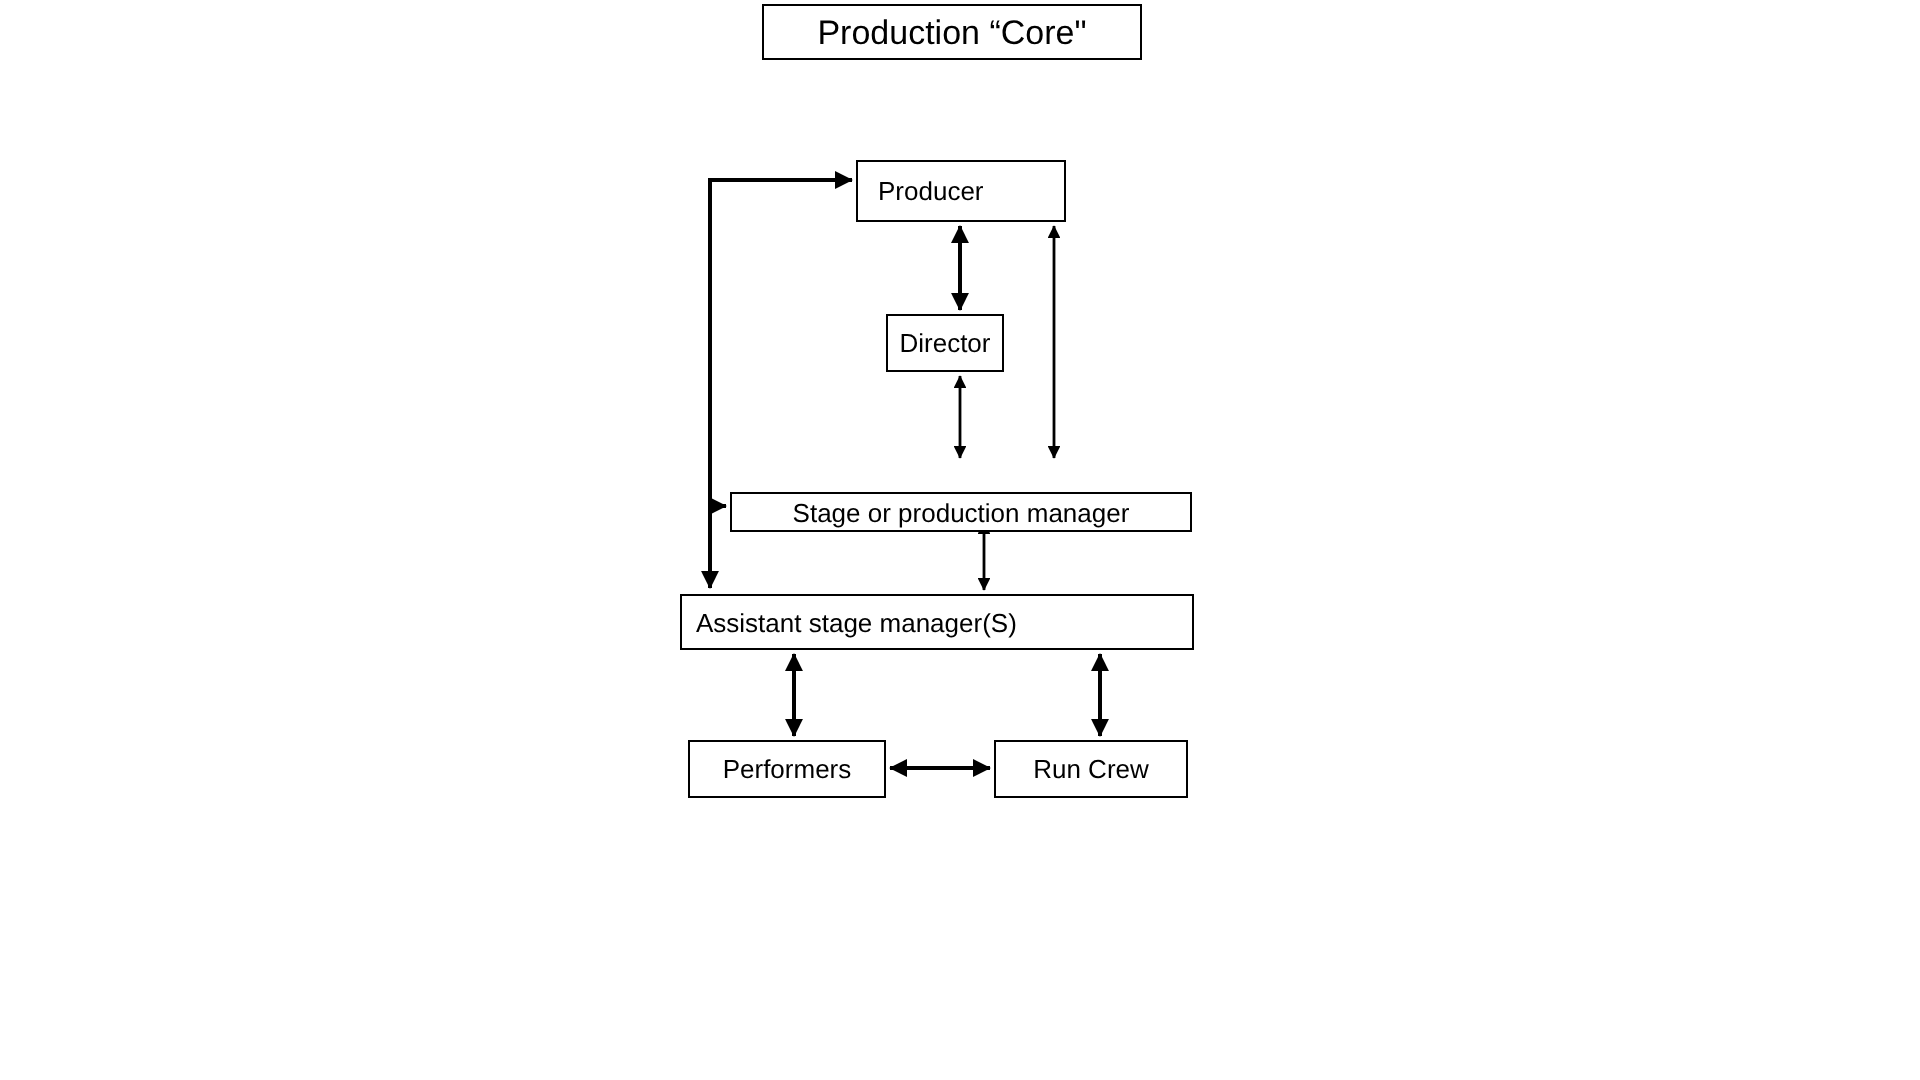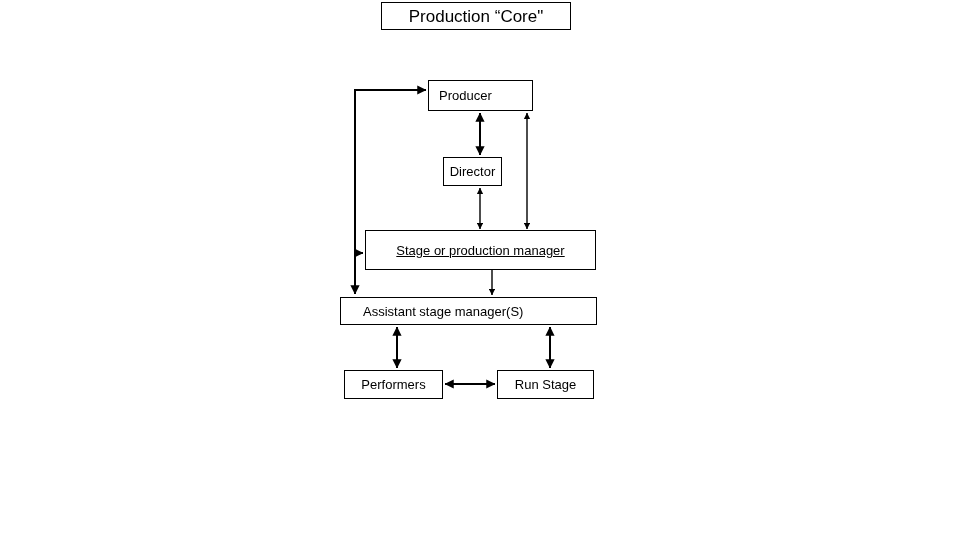--- a/index.html
+++ b/index.html
@@ -39,22 +39,22 @@
     align-items: center;
     justify-content: center;
     font-size: 13px;
     line-height: 1;
     white-space: nowrap;
     color: #000000;
   }
   .n-title     { left: 381px; top: 2px;   width: 190px; height: 28px; font-size: 17px; }
   .n-producer  { left: 428px; top: 80px;  width: 105px; height: 31px; justify-content: flex-start; padding-left: 10px; }
   .n-director  { left: 443px; top: 157px; width: 59px;  height: 29px; }
-  .n-stage     { left: 365px; top: 230px; width: 231px; height: 40px; text-decoration: underline; }
-  .n-assistant { left: 340px; top: 297px; width: 257px; height: 28px; justify-content: flex-start; padding-left: 22px; }
+  .n-stage     { left: 365px; top: 246px; width: 231px; height: 20px; }
+  .n-assistant { left: 340px; top: 297px; width: 257px; height: 28px; justify-content: flex-start; padding-left: 7px; }
   .n-performers{ left: 344px; top: 370px; width: 99px;  height: 29px; }
   .n-runcrew   { left: 497px; top: 370px; width: 97px;  height: 29px; }
 </style>
 </head>
 <body>
 
 <div class="slide">
 
   <svg class="connectors" viewBox="0 0 960 540" xmlns="http://www.w3.org/2000/svg">
     <defs>
@@ -100,16 +100,16 @@
 
   <div class="node n-assistant">
     <span>Assistant stage manager(S)</span>
   </div>
 
   <div class="node n-performers">
     <span>Performers</span>
   </div>
 
   <div class="node n-runcrew">
-    <span>Run Stage</span>
+    <span>Run Crew</span>
   </div>
 
 </div>
 
 </body></html>

